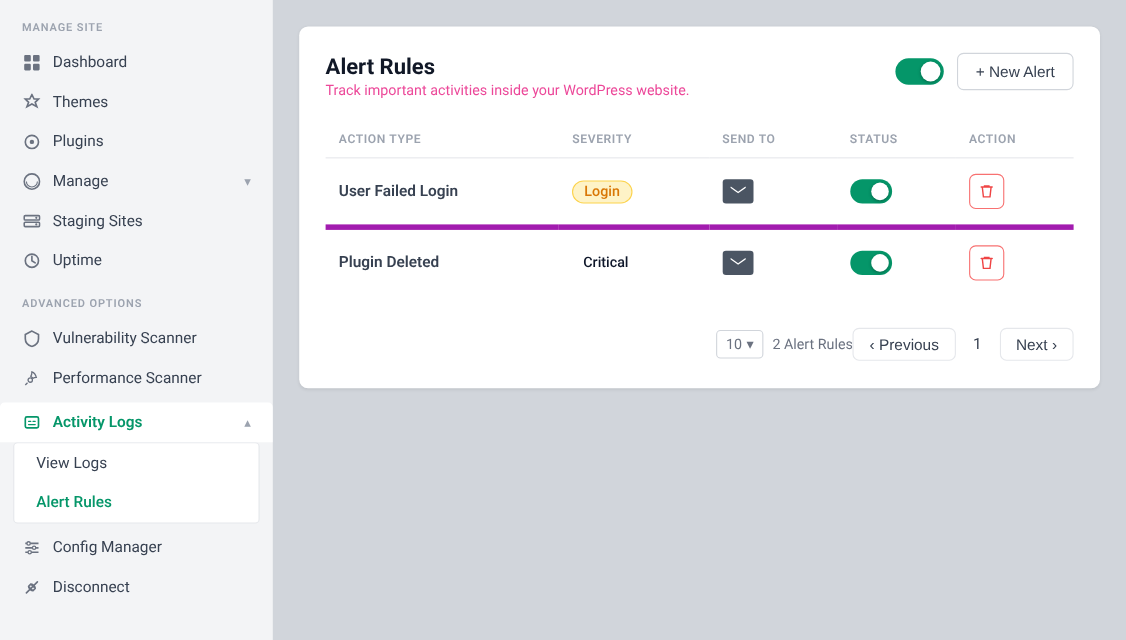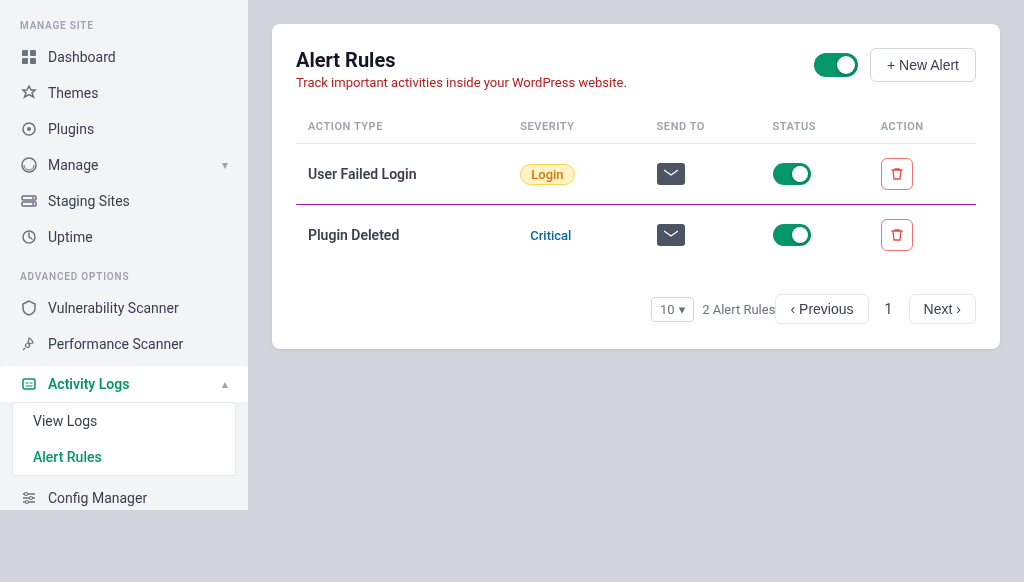--- a/index.html
+++ b/index.html
@@ -10,21 +10,21 @@
       height: 582px;
       overflow: hidden;
       display: flex;
     }
 
     
     .sidebar {
       width: 248px;
       min-width: 248px;
       background: #f3f4f6;
-      height: 510px;
+      height: 582px;
       overflow-y: auto;
       padding: 20px 0;
     }
 
     .sidebar-section-label {
       font-size: 10px;
       font-weight: 600;
       color: #9ca3af;
       letter-spacing: 0.08em;
       padding: 0 20px 8px 20px;
@@ -101,21 +101,21 @@
     }
 
     .card-title {
       font-size: 20px;
       font-weight: 700;
       color: #111827;
     }
 
     .card-subtitle {
       font-size: 13px;
-      color: #b91c1c;
+      color: #ec4899;
       margin-top: 3px;
     }
 
     .card-header-actions {
       display: flex;
       align-items: center;
       gap: 12px;
     }
 
     
@@ -185,21 +185,21 @@
       color: #9ca3af;
       letter-spacing: 0.05em;
       text-transform: uppercase;
       padding: 10px 12px;
     }
 
     td {
       padding: 14px 12px;
       font-size: 14px;
       color: #374151;
-      border-bottom: 1px solid #a21caf;
+      border-bottom: 5px solid #a21caf;
     }
 
     tbody tr:last-child td {
       border-bottom: none;
     }
 
     .badge {
       display: inline-block;
       padding: 2px 10px;
       border-radius: 12px;
@@ -207,21 +207,21 @@
       font-weight: 500;
     }
 
     .badge-high {
       color: #d97706;
       background: #fef3c7;
       border: 1px solid #fcd34d;
     }
 
     .badge-critical {
-      color: #0369a1;
+      color: #0f172a;
       background: transparent;
     }
 
     .email-icon {
       width: 28px;
       height: 22px;
       background: #4b5563;
       border-radius: 3px;
       display: flex;
       align-items: center;

